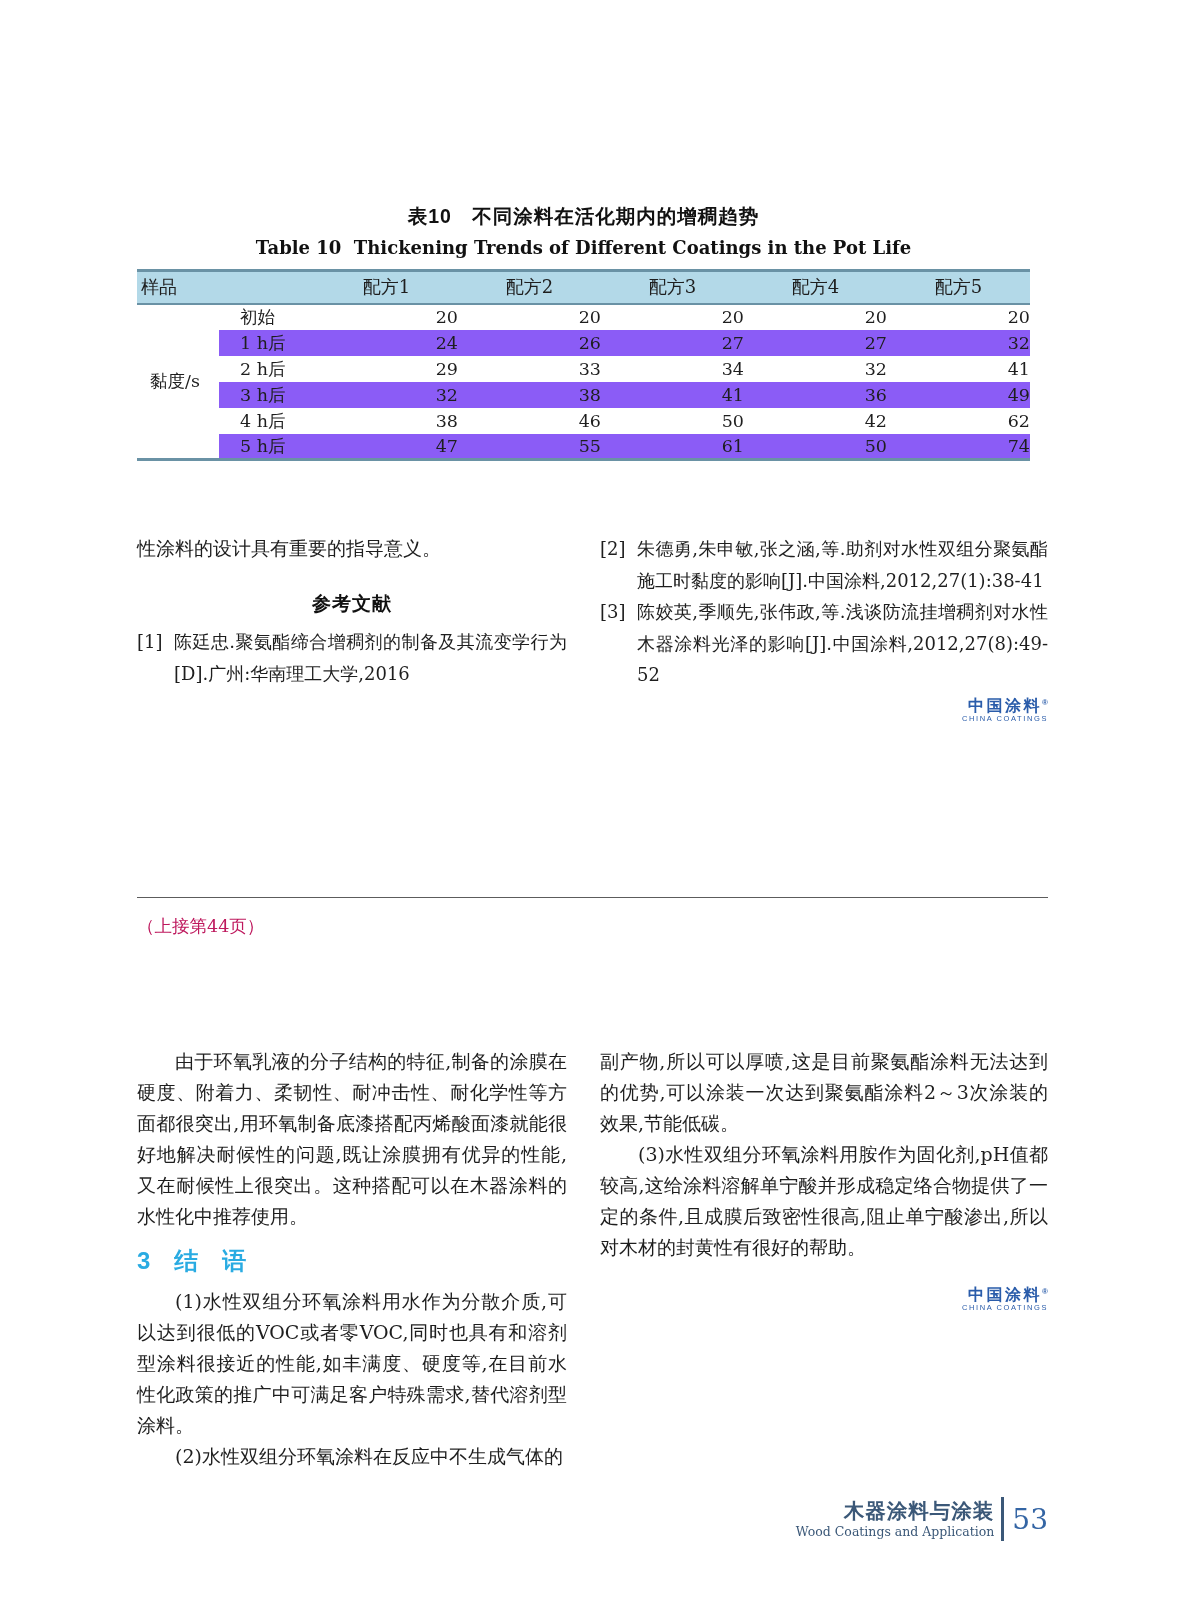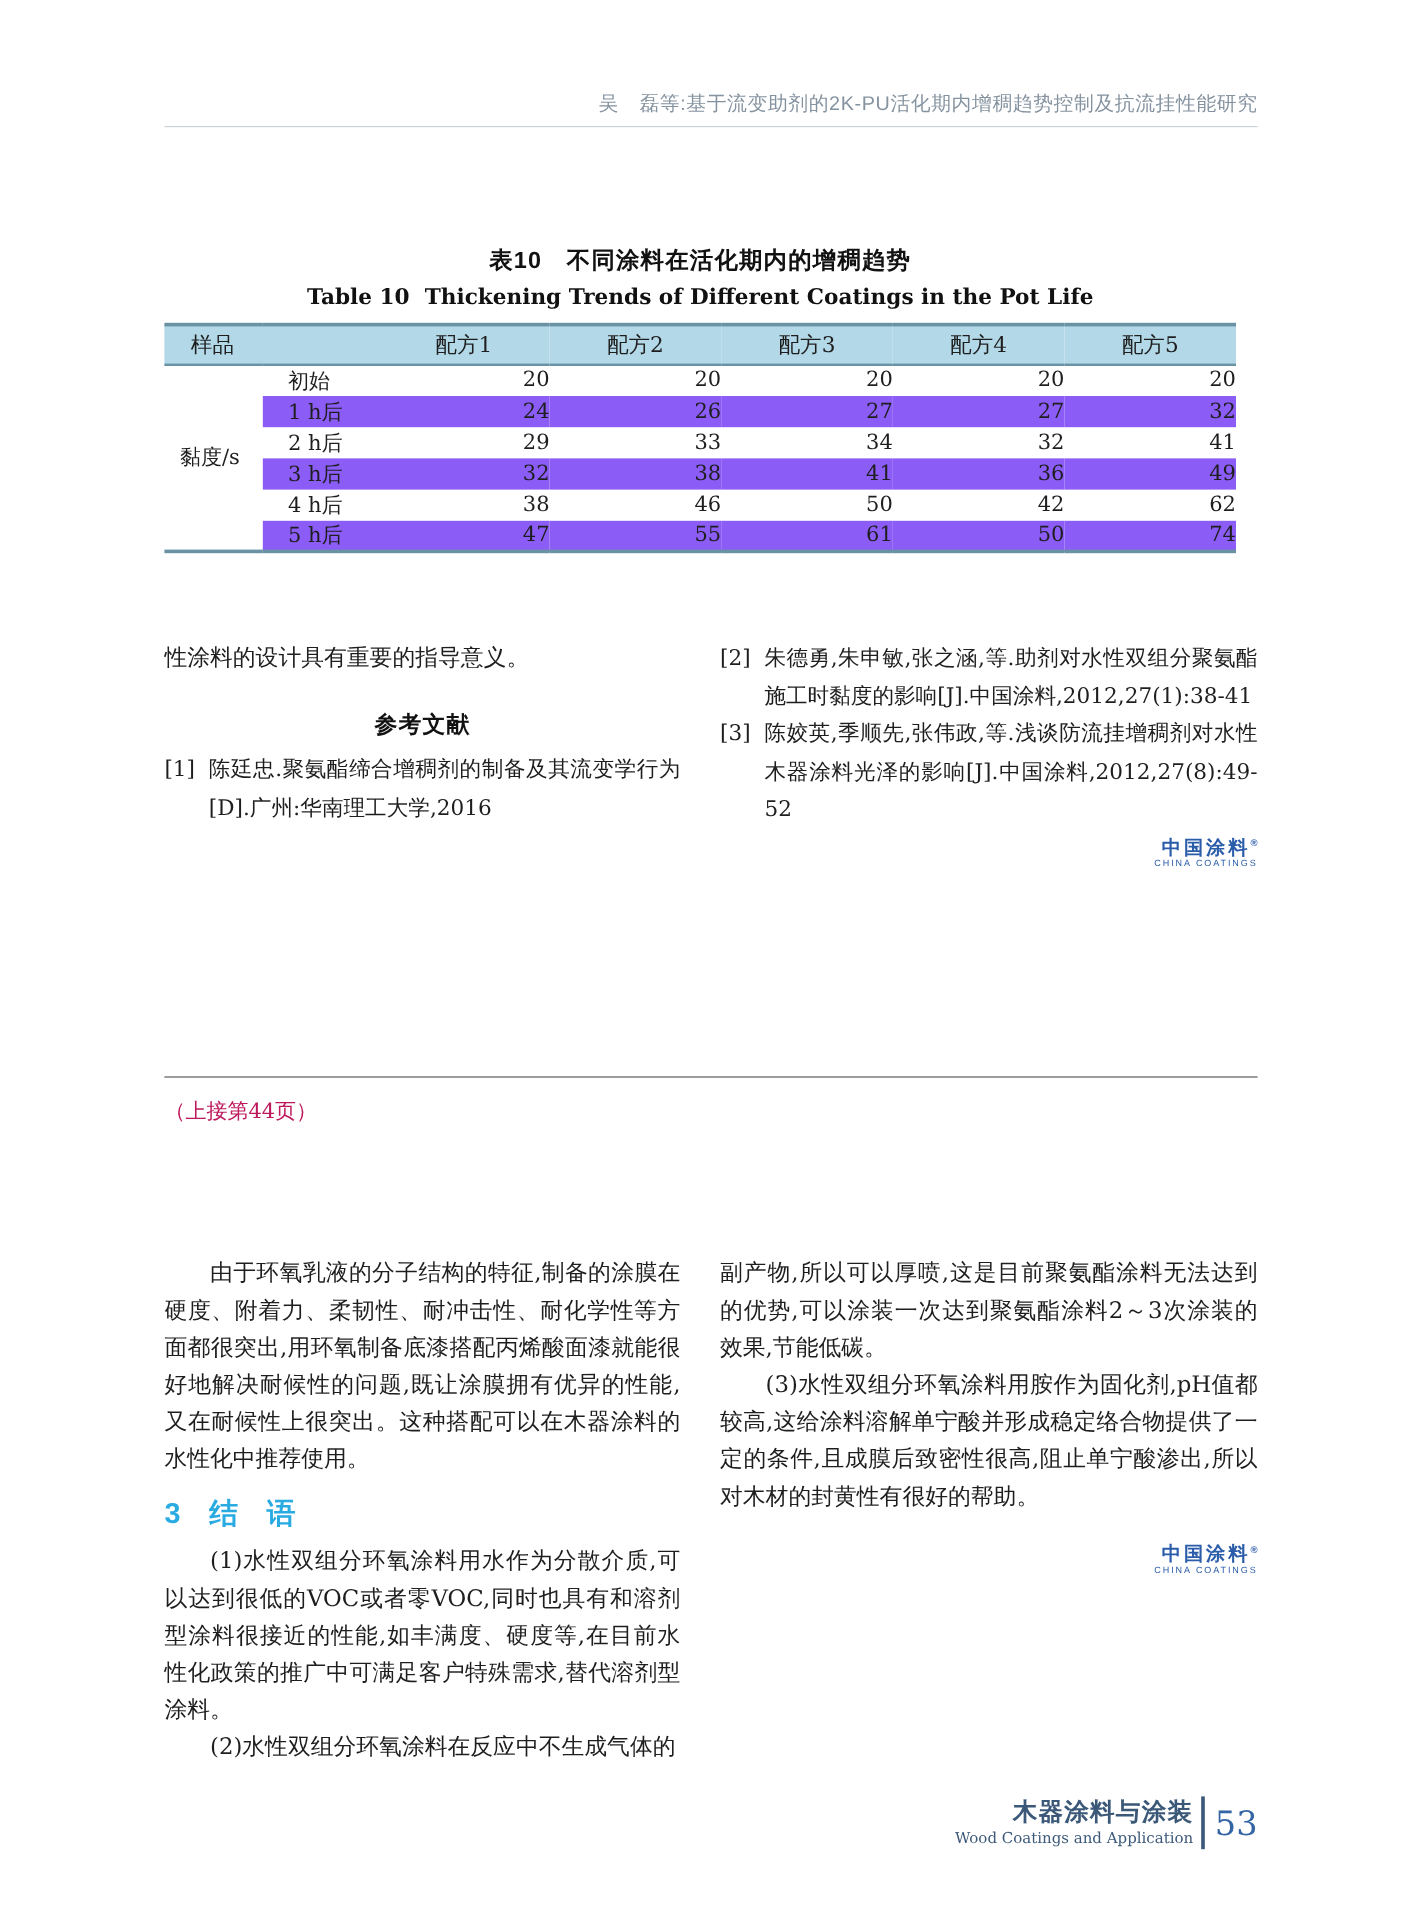--- a/index.html
+++ b/index.html
@@ -28,21 +28,21 @@
     font-size:18px; margin-top:7px; white-space:pre-wrap; color:#111;
   }
   table.data {
     width:893px; margin-top:11px; border-collapse:collapse; table-layout:fixed;
     border-top:3px solid #6a92a5; border-bottom:3px solid #6a92a5;
   }
   table.data th {
     background:#b3d9e8; font-weight:normal; font-size:18px; height:33px;
     border-bottom:2px solid #6a92a5; text-align:center;
   }
-  table.data th.sample { text-align:left; padding-left:22px;margin-left:17px; }
+  table.data th.sample { text-align:left; padding-left:4px;margin-left:17px; }
   table.data td { height:26px; font-size:17.5px; text-align:right; }
   table.data td.rlabel { text-align:left; padding-left:21px; }
   table.data td.group { text-align:left; padding-left:13px; background:#fff; font-size:17.5px; }
   table.data tr.stripe td { background:#8b5cf6; }
 
   
   .cols { position:absolute; left:137px; width:911px; display:flex; gap:33px; }
   .col-l { width:430px; }
   .col-r { width:448px; }
   .refs { top:533px; }
@@ -83,23 +83,20 @@
   .j-zh { font-family:"Liberation Sans", sans-serif; font-weight:bold; font-size:20.5px; letter-spacing:1px; line-height:24px; }
   .j-en { font-family:"DejaVu Serif", serif; font-size:12.5px; line-height:17px; }
   .fbar { width:3px; height:44px; background:#3b5878; margin-left:7px; }
   .pagenum { font-family:"DejaVu Serif", serif; font-size:28px; color:#3465a4; padding-left:8px; }
 </style>
 </head>
 <body>
 
 <div class="page">
 
-  <div class="running-head">
-    <span>吴　磊等:基于流变助剂的2K-PU活化期内增稠趋势控制及抗流挂性能研究</span>
-  </div>
 
   <div class="table-block">
     <div class="tbl-title-zh">表10　不同涂料在活化期内的增稠趋势</div>
     <div class="tbl-title-en">Table 10  Thickening Trends of Different Coatings in the Pot Life</div>
     <table class="data">
       <colgroup>
         <col style="width:82px">
           <col style="width:96px">
         <col style="width:143px">
           <col style="width:143px">

